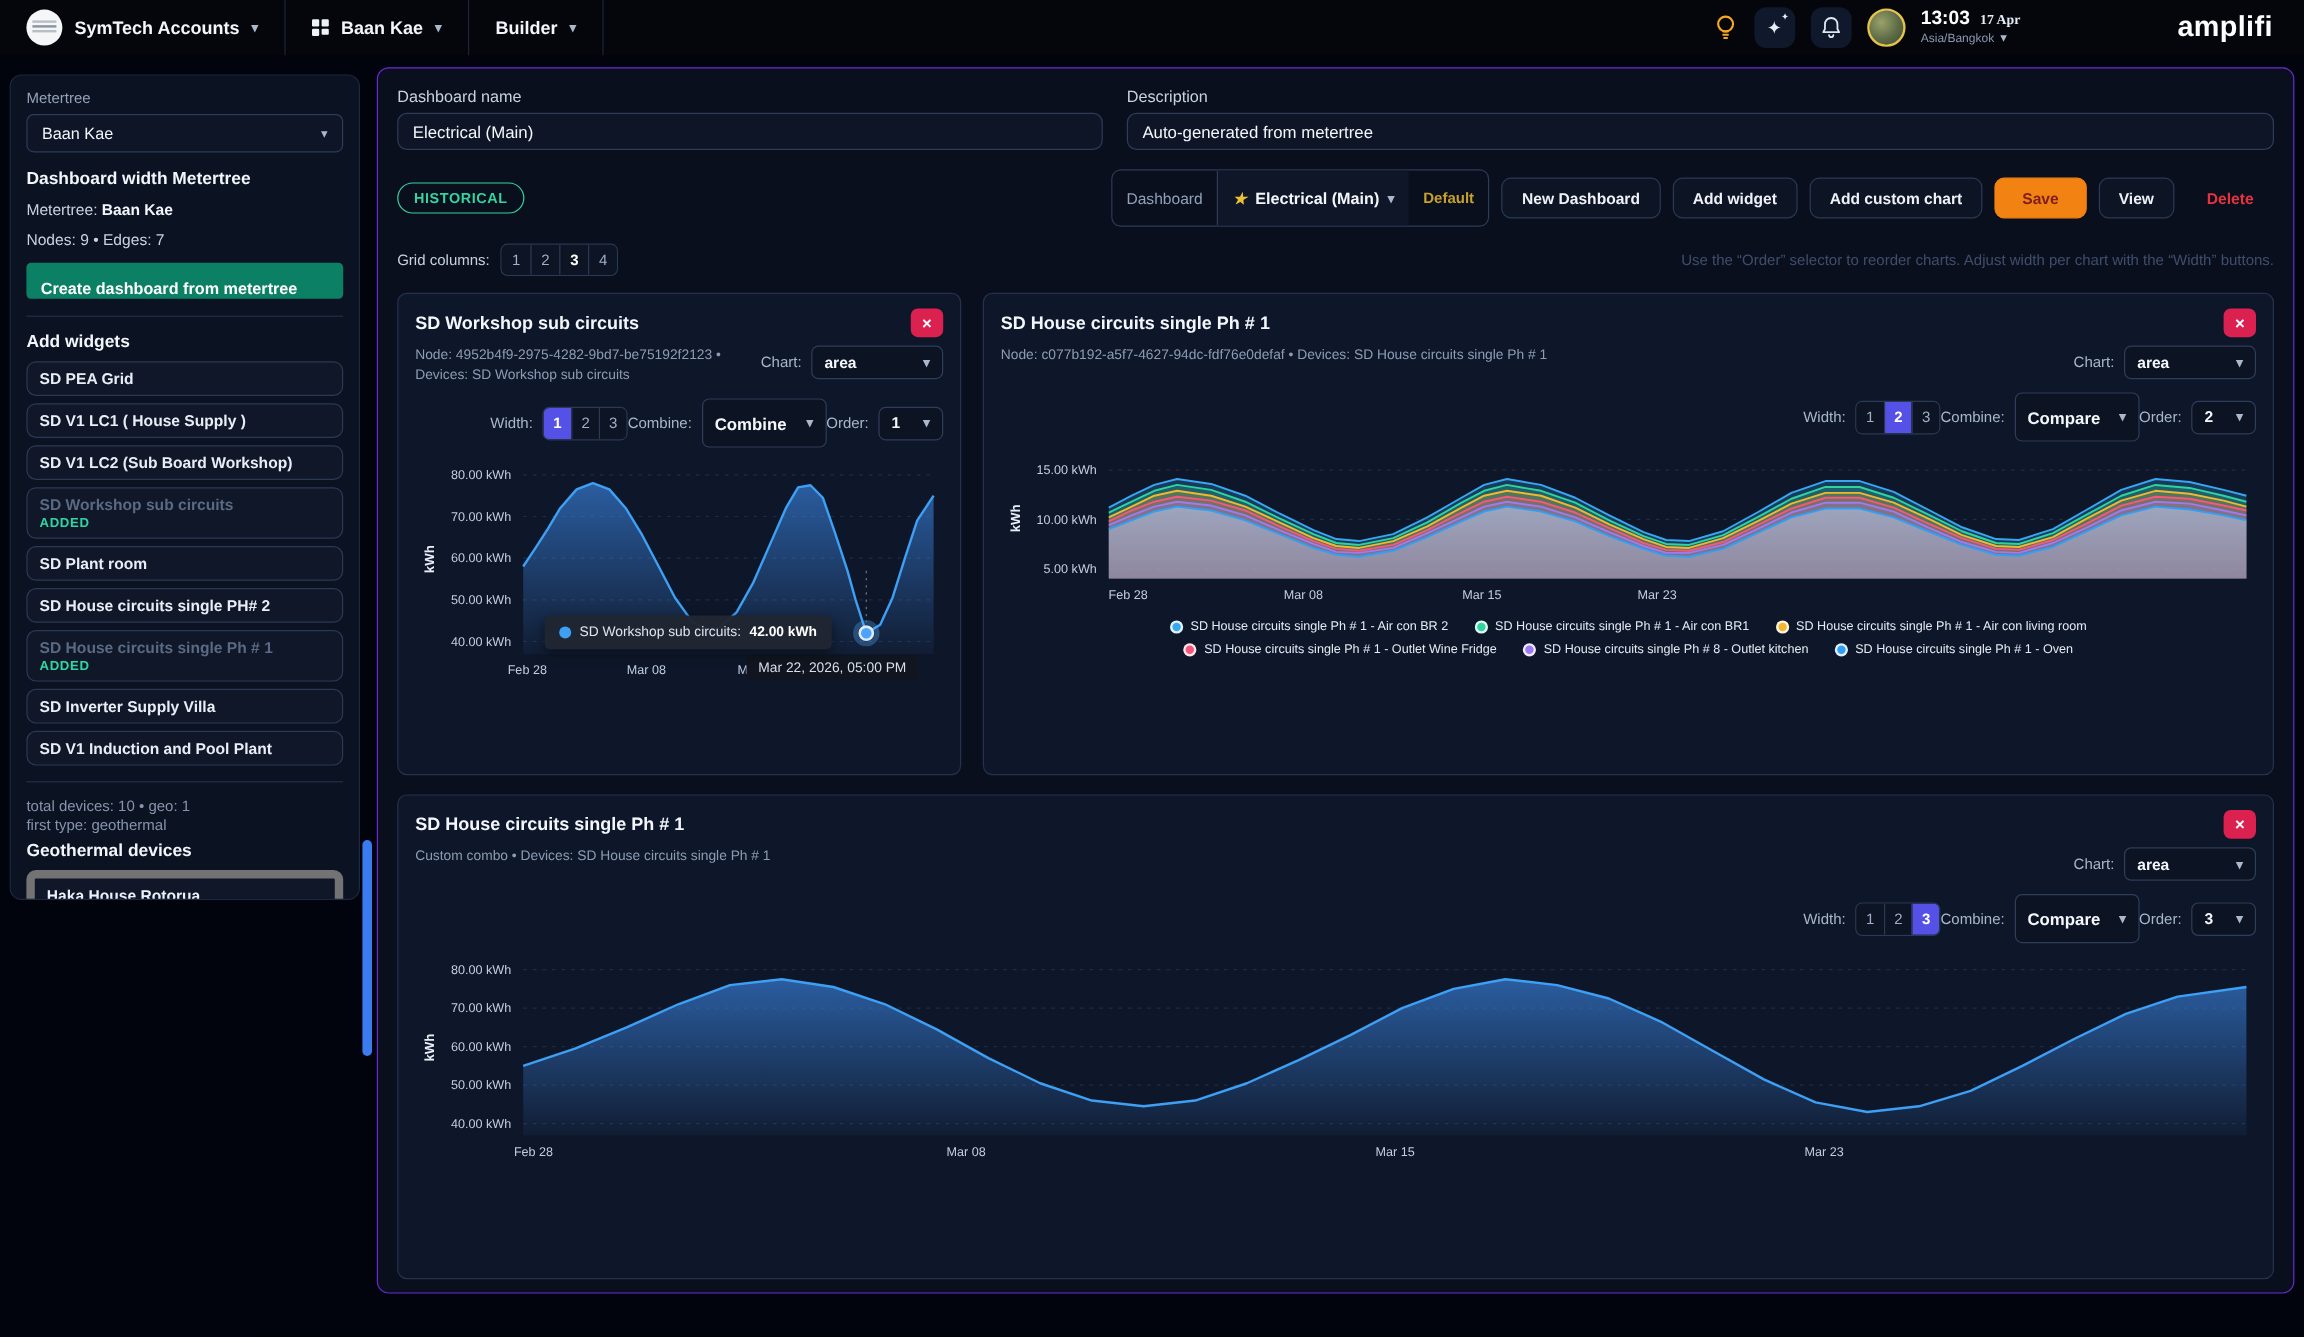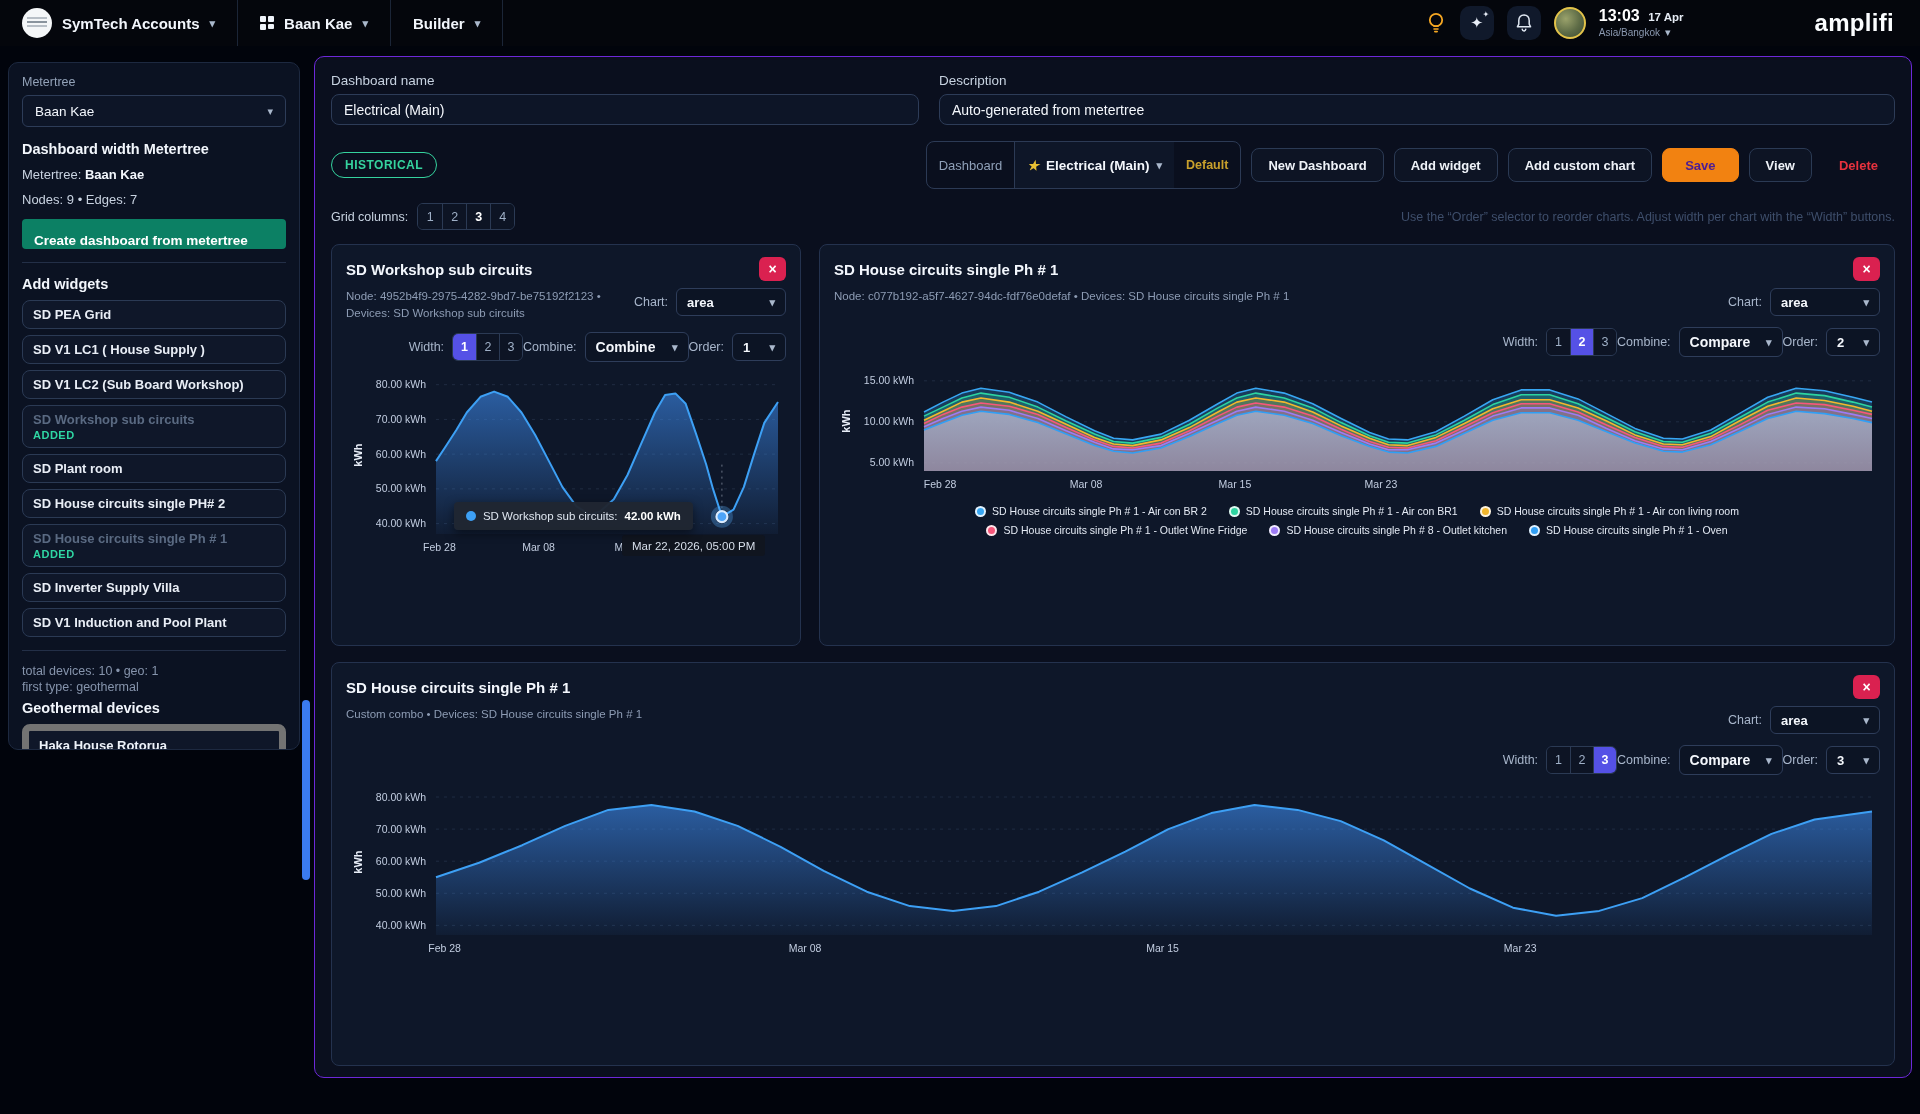--- a/index.html
+++ b/index.html
@@ -25,21 +25,21 @@
   .nav-right { margin-left:auto; display:flex; align-items:center; gap:13px; padding-right:26px; }
   .bulb-btn svg { display:block; }
   .sq-btn { width:34px; height:34px; border-radius:10px; background:#10192b;
             display:flex; align-items:center; justify-content:center; cursor:pointer; }
   .sparkle-glyph { color:#e8eef8; font-size:15px; position:relative; }
   .sparkle-glyph::after { content:"✦"; position:absolute; font-size:8px; top:-4px; right:-6px; }
   .avatar { width:32px; height:32px; border-radius:50%; border:2px solid #e3c34a;
             background:radial-gradient(circle at 35% 35%, #9aa26b, #5d6b46 55%, #3a4a33); cursor:pointer; }
   .clock { line-height:1.25; cursor:pointer; }
   .clock .t1 { font-size:16px; font-weight:700; color:#fff; }
-  .clock .t2 { font-size:11.5px; font-weight:600; color:#e5ebf4; margin-left:4px; }
+  .clock .t2 { font-size:11.5px; font-weight:600; color:#e5ebf4; margin-left:4px;font-family:Liberation Serif, serif; }
   .clock .tz { font-size:10px; color:#8b99b0; display:flex; align-items:center; gap:5px; }
   .brand { font-size:24px; font-weight:700; letter-spacing:.3px; color:#fbfdff; margin-left:118px; }
 
   
   .sidebar { position:absolute; left:8px; top:62px; width:292px; height:688px;
              background:#0b1222; border:1px solid #1d2940; border-radius:10px;
              padding:10px 13px; overflow:hidden; }
   .side-label { font-size:12.5px; color:#93a2b8; margin:2px 0 6px; }
   .side-select { height:32px; background:#0d1527; border:1px solid #2d3c58; border-radius:6px;
                  display:flex; align-items:center; padding:0 12px; font-size:13.5px;
@@ -82,21 +82,21 @@
                 border-radius:8px; overflow:hidden; }
   .dash-group .glabel { padding:0 12px; font-size:13px; color:#8fa0b8; }
   .dash-group .gsel { display:flex; align-items:center; gap:7px; height:100%; padding:0 12px;
                 border-left:1px solid #2c3a55; background:#0e1628; font-size:13.5px;
                 font-weight:700; color:#f4f7fc; cursor:pointer; }
   .dash-group .star { color:#e9c133; font-size:13px; }
   .dash-group .gdefault { padding:0 12px; font-size:12.5px; font-weight:700; color:#c8a02c; }
   .tb-btn { height:34px; padding:0 16px; background:#0d1424; border:1px solid #2b3a54;
             border-radius:8px; color:#eef2f8; font-size:13px; font-weight:700;
             font-family:inherit; cursor:pointer; }
-  .tb-btn.save { background:#f28211; border-color:#f28211; color:#4c1d95; padding:0 22px; }
+  .tb-btn.save { background:#f28211; border-color:#f28211; color:#7f1d1d; padding:0 22px; }
   .tb-btn.delete { background:transparent; border-color:transparent; color:#e8323e; }
   .row3 { display:flex; align-items:center; margin-top:14px; }
   .gc-label { font-size:12.5px; color:#c7d2e0; margin-right:9px; }
   .seg { display:flex; border:1px solid #2b3a54; border-radius:6px; overflow:hidden; }
   .seg .cell { width:24px; height:25px; display:flex; align-items:center; justify-content:center;
                font-size:12.5px; color:#9fb0c7; background:#0d1424; cursor:pointer;
                border-left:1px solid #2b3a54; }
   .seg .cell:first-child { border-left:none; }
   .seg .cell.on { color:#fff; font-weight:700; }
   .seg .cell.on-fill { background:#5551e6; color:#fff; font-weight:700; }
@@ -115,21 +115,21 @@
            font-family:inherit; line-height:1; }
   .p-meta-row { display:flex; align-items:flex-start; gap:14px; margin-top:7px; }
   .p-meta { flex:1; font-size:11.5px; color:#8d9cb4; line-height:1.45; }
   .inline-field { display:flex; align-items:center; gap:8px; }
   .if-label { font-size:12.5px; color:#a8b6cb; white-space:nowrap; }
   .sel { display:flex; align-items:center; gap:8px; background:#0c1424; border:1px solid #2e3d5a;
          border-radius:6px; padding:0 10px; height:28px; font-size:13px; font-weight:600;
          color:#f4f7fc; cursor:pointer; }
   .sel .chev { margin-left:auto; }
   .sel.w-chart { width:110px; }
-  .sel.w-combine { min-width:104px; height:30px; font-size:14px; font-weight:700; }
+  .sel.w-combine { min-width:104px; height:41px; font-size:14px; font-weight:700; }
   .sel.w-order { width:54px; font-weight:700; }
   .p-controls { display:flex; align-items:center; justify-content:flex-end; margin-top:11px; }
   .wseg .cell { width:23px; height:26px; }
   .plot-wrap { position:relative; margin-top:6px; }
   .plot-c1 { height:190px; } .plot-c2 { height:132px; } .plot-c3 { height:178px; }
   svg text { font-family:"Liberation Sans", sans-serif; }
 
   .legend { display:flex; flex-wrap:wrap; justify-content:center; column-gap:22px; row-gap:7px;
             margin-top:10px; padding:0 40px; }
   .lg-item { display:flex; align-items:center; gap:6px; font-size:10.5px; color:#e4eaf4; }

